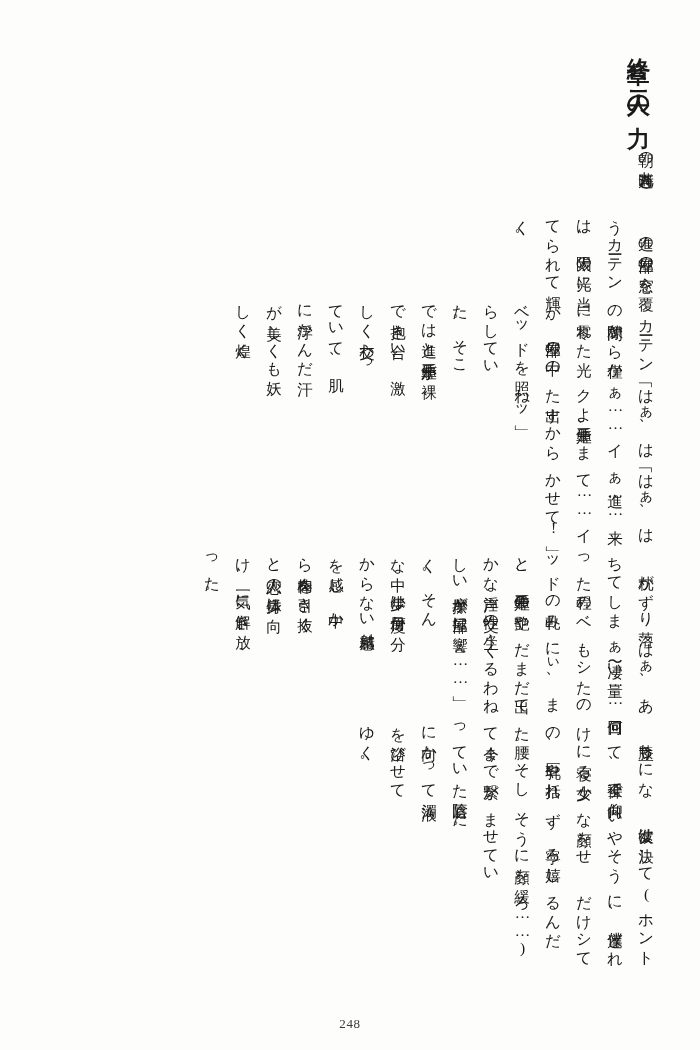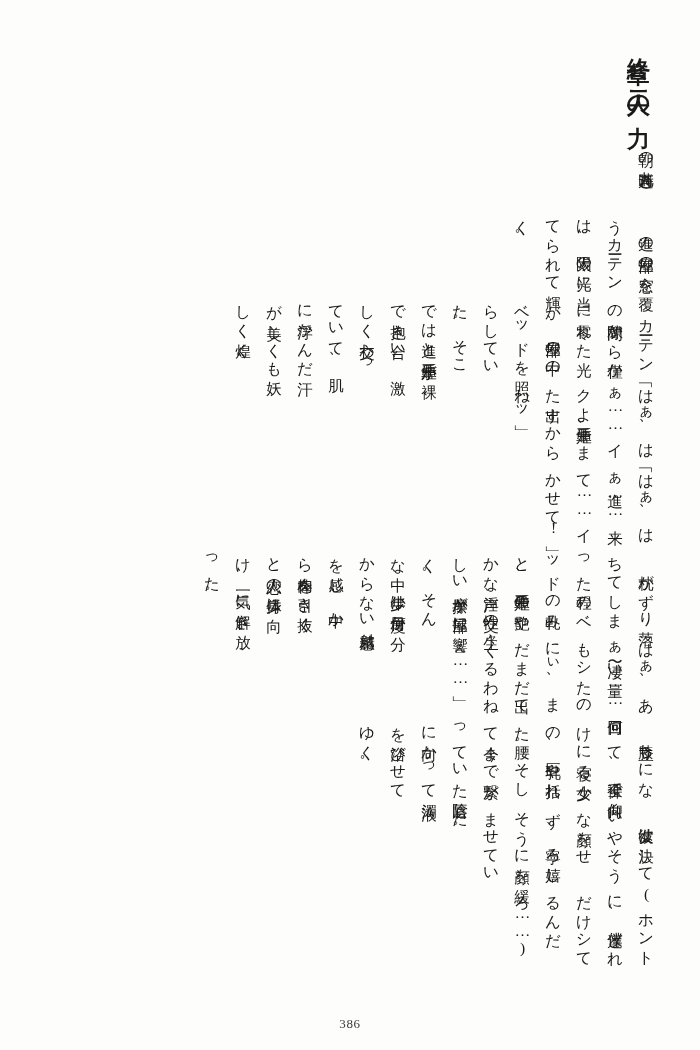--- a/index.html
+++ b/index.html
@@ -101,15 +101,15 @@
     <div class="para no-indent">「はぁ、はぁ……イクよ千亜姫、また出すからねッ」</div>
     <div class="para no-indent">「はぁ、はぁ進……来て……イかせて!」</div>
     <div class="para">枕がずり落ちてしまった程のベッドの軋みと、千亜姫の艶やかな淫声、性交の生々しい摩擦が部屋に響く。そんな中、少年は何度目か分からない射精感を感じ、中から肉棒を引き抜くと恋人の身体に向け、一気に解き放った。</div>
     <div class="para no-indent">「はぁ、あぁ〜凄い量……何回もシたのにぃ、まだまだ出てくるわねぇ……」</div>
     <div class="para">膝立ちになって、全裸で仰向けに寝る少女の、巨乳や括れた腰。そして今まで繋がっていた陰唇に向かって濁液を浴びせてゆく。</div>
     <div class="para">彼女は決していやそうな顔をせず、寧ろ嬉しそうに顔を緩ませていた。</div>
     <div class="para no-indent">(ホントに、僕達どれだけシてるんだろ……)</div>
 
   </div>
 
-  <div class="page-number">386</div>
+  <div class="page-number">248</div>
 
 </div>
 
 </body></html>

